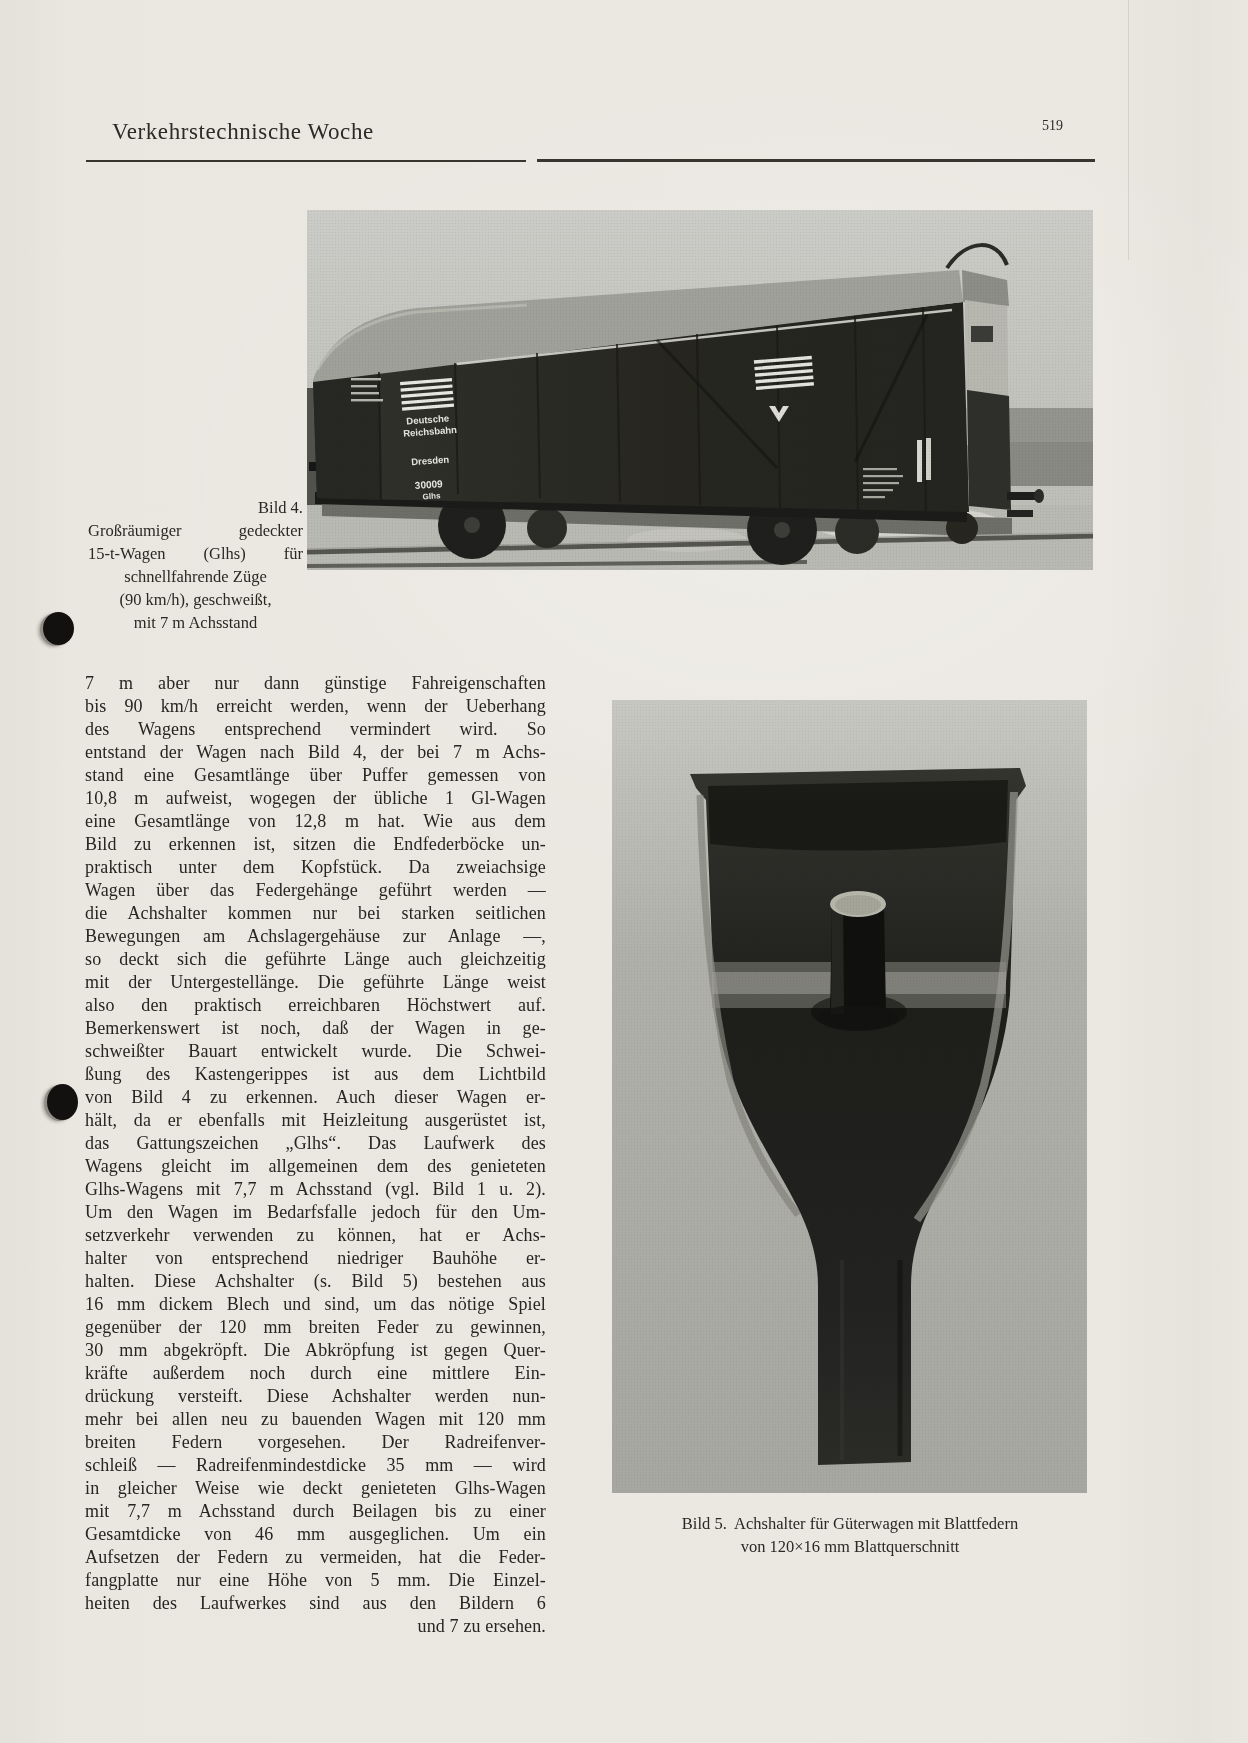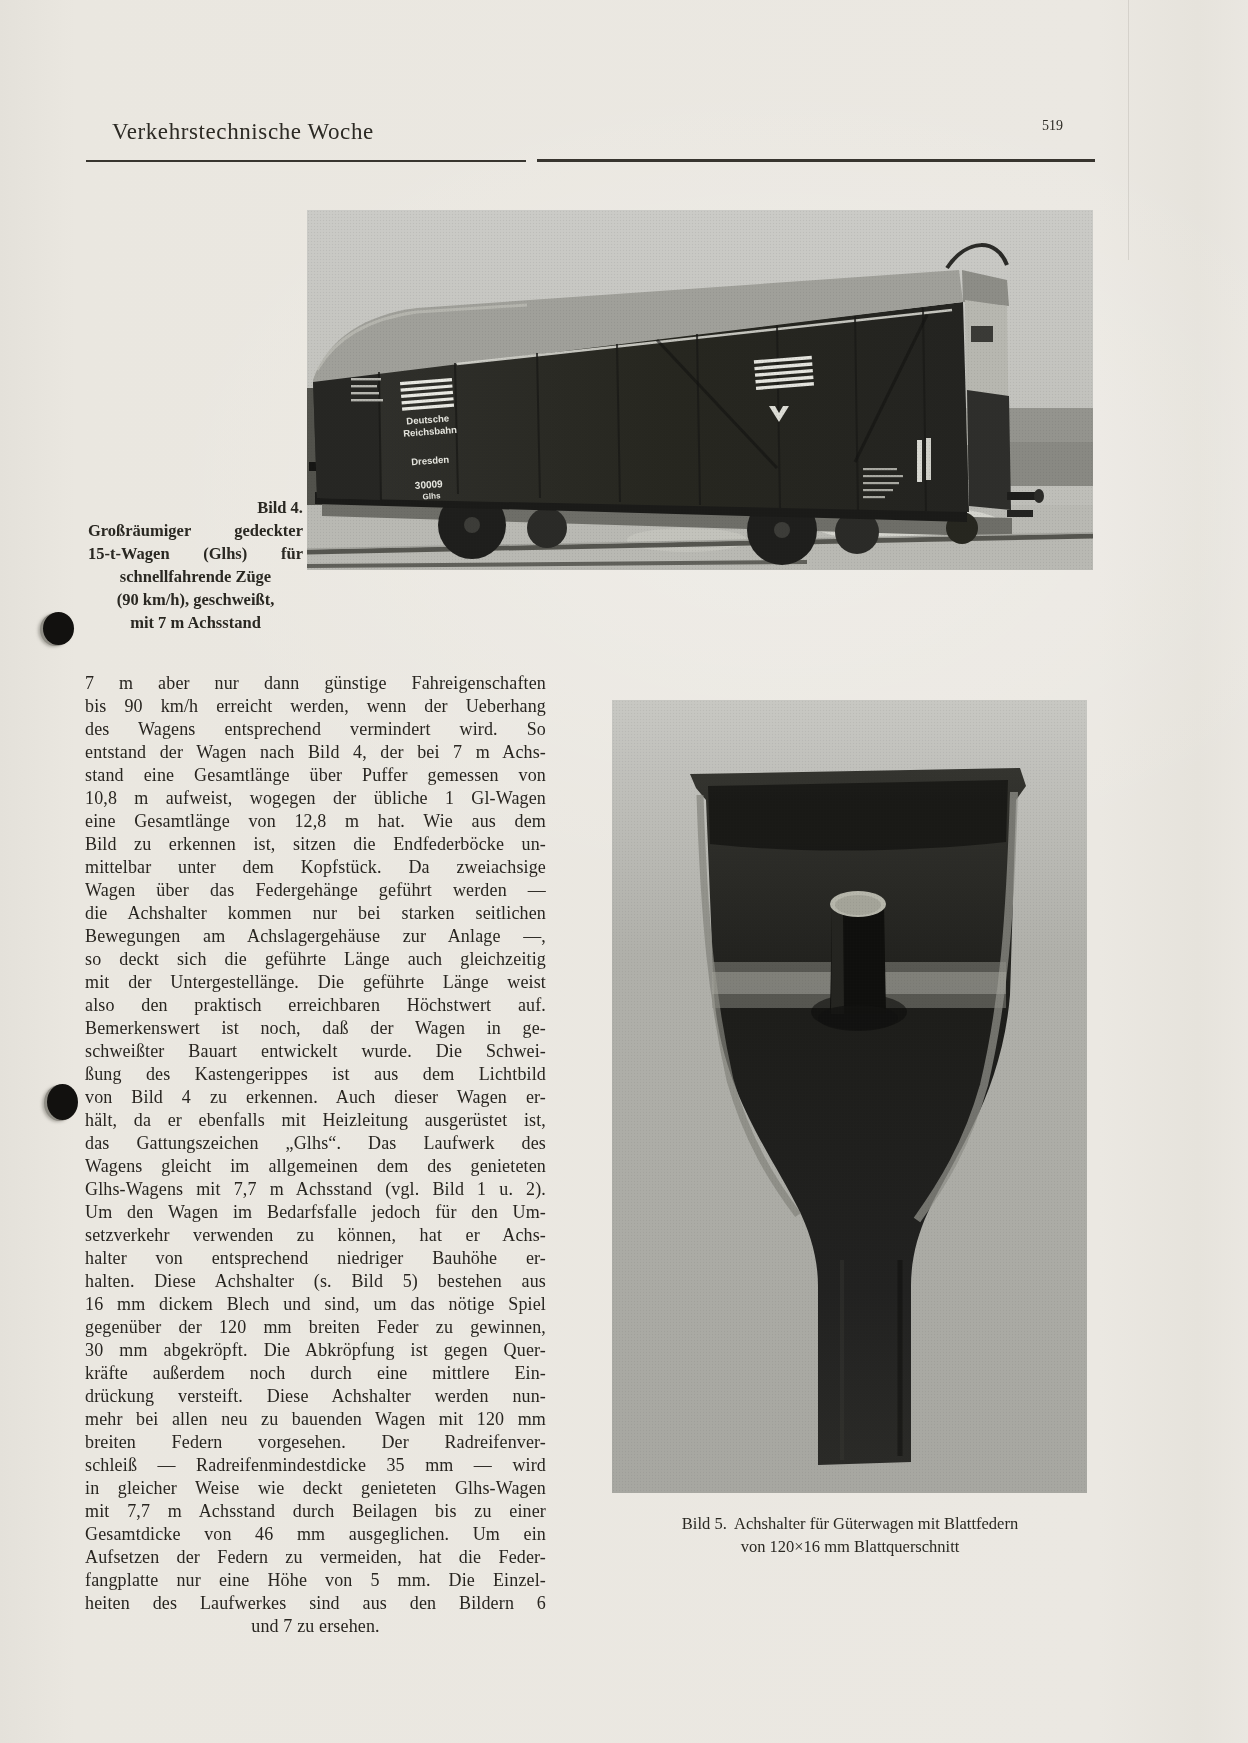--- a/index.html
+++ b/index.html
@@ -25,32 +25,32 @@
   }
   .rule{position:absolute;background:#38352f;}
   .rule-left{left:86px;top:160px;width:440px;height:2px;}
   .rule-right{left:537px;top:159px;width:558px;height:3px;}
 
   .photo4{position:absolute;left:307px;top:210px;width:786px;height:360px;margin:0;}
   .photo5{position:absolute;left:612px;top:700px;width:475px;height:793px;margin:0;}
   .photo4 svg,.photo5 svg{display:block;width:100%;height:100%;}
 
   .cap4{position:absolute;left:88px;top:496px;width:215px;font-size:16.5px;color:#2a2822;}
-  .cap4line{height:23px;line-height:23px;overflow:hidden;font-weight:bold;}
+  .cap4line{height:23px;line-height:23px;overflow:hidden;}
   .cap4 .cap4line:nth-child(1){text-align:right;}
   .cap4 .cap4line:nth-child(2),.cap4 .cap4line:nth-child(3){text-align:justify;}
   .cap4 .cap4line:nth-child(2)::after,.cap4 .cap4line:nth-child(3)::after{
     content:"";display:inline-block;width:100%;height:0;}
   .cap4 .cap4line:nth-child(n+4){text-align:center;}
 
   .bodycol{position:absolute;left:85px;top:672px;width:461px;font-size:18px;
     color:#282520;letter-spacing:0.15px;}
   .bodyline{height:23px;line-height:23px;overflow:hidden;text-align:justify;}
   .bodyline::after{content:"";display:inline-block;width:100%;height:0;}
-  .bodyline:last-child{text-align:center;}
+  .bodyline:last-child{text-align:right;}
   .bodyline:last-child::after{content:none;}
 
   .cap5{position:absolute;left:600px;top:1512px;width:500px;text-align:center;
     font-size:16.5px;color:#2a2822;}
   .cap5 div{line-height:23px;}
 
   .punch-hole{position:absolute;border-radius:50%;background:#12110f;
     box-shadow:-3px 1px 0 0 rgba(140,138,130,0.9), -5px 2px 3px rgba(120,118,110,0.5);}
   .hole1{left:43px;top:612px;width:31px;height:33px;}
   .hole2{left:47px;top:1084px;width:31px;height:36px;}
@@ -178,21 +178,21 @@
 
   <div class="bodycol">
       <div class="bodyline">7 m aber nur dann günstige Fahreigenschaften</div>
       <div class="bodyline">bis 90 km/h erreicht werden, wenn der Ueberhang</div>
       <div class="bodyline">des Wagens entsprechend vermindert wird. So</div>
       <div class="bodyline">entstand der Wagen nach Bild 4, der bei 7 m Achs-</div>
       <div class="bodyline">stand eine Gesamtlänge über Puffer gemessen von</div>
       <div class="bodyline">10,8 m aufweist, wogegen der übliche 1 Gl-Wagen</div>
       <div class="bodyline">eine Gesamtlänge von 12,8 m hat. Wie aus dem</div>
       <div class="bodyline">Bild zu erkennen ist, sitzen die Endfederböcke un-</div>
-      <div class="bodyline">mittelbar unter dem Kopfstück. Da zweiachsige</div>
+      <div class="bodyline">praktisch unter dem Kopfstück. Da zweiachsige</div>
       <div class="bodyline">Wagen über das Federgehänge geführt werden —</div>
       <div class="bodyline">die Achshalter kommen nur bei starken seitlichen</div>
       <div class="bodyline">Bewegungen am Achslagergehäuse zur Anlage —,</div>
       <div class="bodyline">so deckt sich die geführte Länge auch gleichzeitig</div>
       <div class="bodyline">mit der Untergestellänge. Die geführte Länge weist</div>
       <div class="bodyline">also den praktisch erreichbaren Höchstwert auf.</div>
       <div class="bodyline">Bemerkenswert ist noch, daß der Wagen in ge-</div>
       <div class="bodyline">schweißter Bauart entwickelt wurde. Die Schwei-</div>
       <div class="bodyline">ßung des Kastengerippes ist aus dem Lichtbild</div>
       <div class="bodyline">von Bild 4 zu erkennen. Auch dieser Wagen er-</div>

